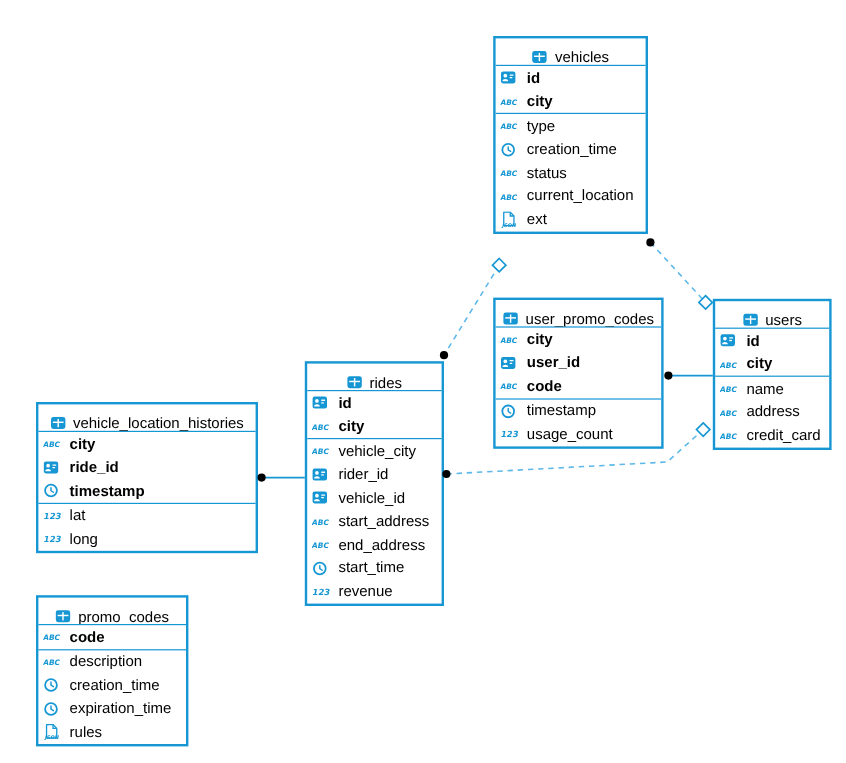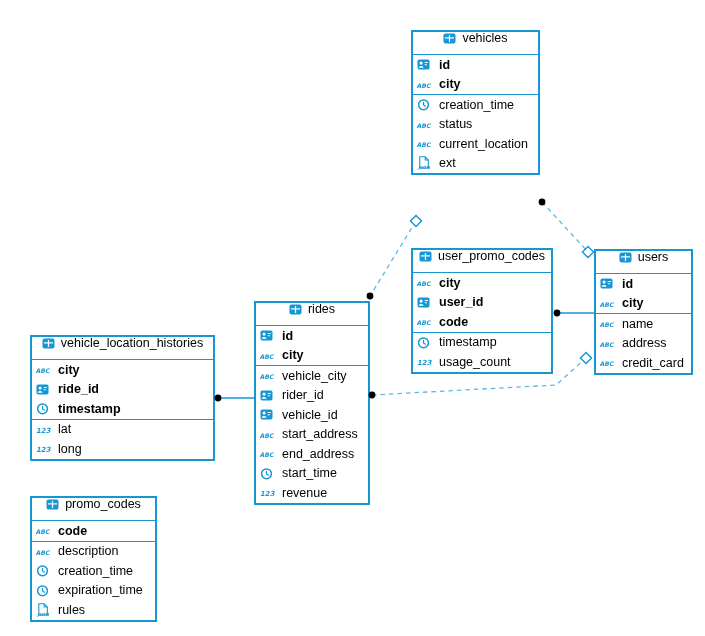--- a/index.html
+++ b/index.html
@@ -18,21 +18,21 @@
   .wires{position:absolute;left:0;top:0;pointer-events:none;z-index:3;}
   .wire-solid{stroke:var(--accent);stroke-width:1.5;fill:none;}
   .wire-dashed{stroke:var(--dash);stroke-width:1.3;stroke-dasharray:4.5 4;fill:none;}
   .dot{fill:var(--dot);stroke:none;}
   .diamond{fill:#fff;stroke:var(--accent);stroke-width:1.4;}
   .tbl{
     position:absolute;background:#fff;border:2px solid var(--accent);
     box-sizing:border-box;font-size:12.5px;line-height:1;z-index:2;
   }
   .tbl-header{
-    display:flex;align-items:flex-start;justify-content:center;gap:5px;
+    display:flex;align-items:flex-end;justify-content:center;gap:5px;
     height:22px;border-bottom:1.5px solid var(--accent);
     white-space:nowrap;overflow:hidden;
   }
   .sec-pk .row{font-weight:700;}
   .sec-body{border-top:1.5px solid var(--accent);}
   .row{
     display:flex;align-items:center;gap:5px;height:19.5px;
     padding:0 4px 0 4px;white-space:nowrap;overflow:hidden;
   }
   .icon{
@@ -113,20 +113,28 @@
             <svg width="16" height="13" viewBox="0 0 16 13">
               <text x="0" y="9.5" font-family="DejaVu Sans, sans-serif" font-size="6.2" font-weight="bold" fill="currentColor">ABC</text>
             </svg>
           </span>
           <span>city</span>
         </div>
       </div>
       <div class="sec sec-body">
         <div class="row">
           <span class="icon">
+            <svg width="16" height="13" viewBox="0 0 16 13">
+              <text x="0" y="9.5" font-family="DejaVu Sans, sans-serif" font-size="6.2" font-weight="bold" fill="currentColor">ABC</text>
+            </svg>
+          </span>
+          <span>type</span>
+        </div>
+        <div class="row">
+          <span class="icon">
             <svg width="13" height="13" viewBox="0 0 13 13">
               <circle cx="6.5" cy="6.8" r="4.9" fill="none" stroke="currentColor" stroke-width="1.5"></circle>
               <path d="M6.5 4.4v2.5l2 1.3" fill="none" stroke="currentColor" stroke-width="1.2" stroke-linecap="round"></path>
             </svg>
           </span>
           <span>creation_time</span>
         </div>
         <div class="row">
           <span class="icon">
             <svg width="16" height="13" viewBox="0 0 16 13">

